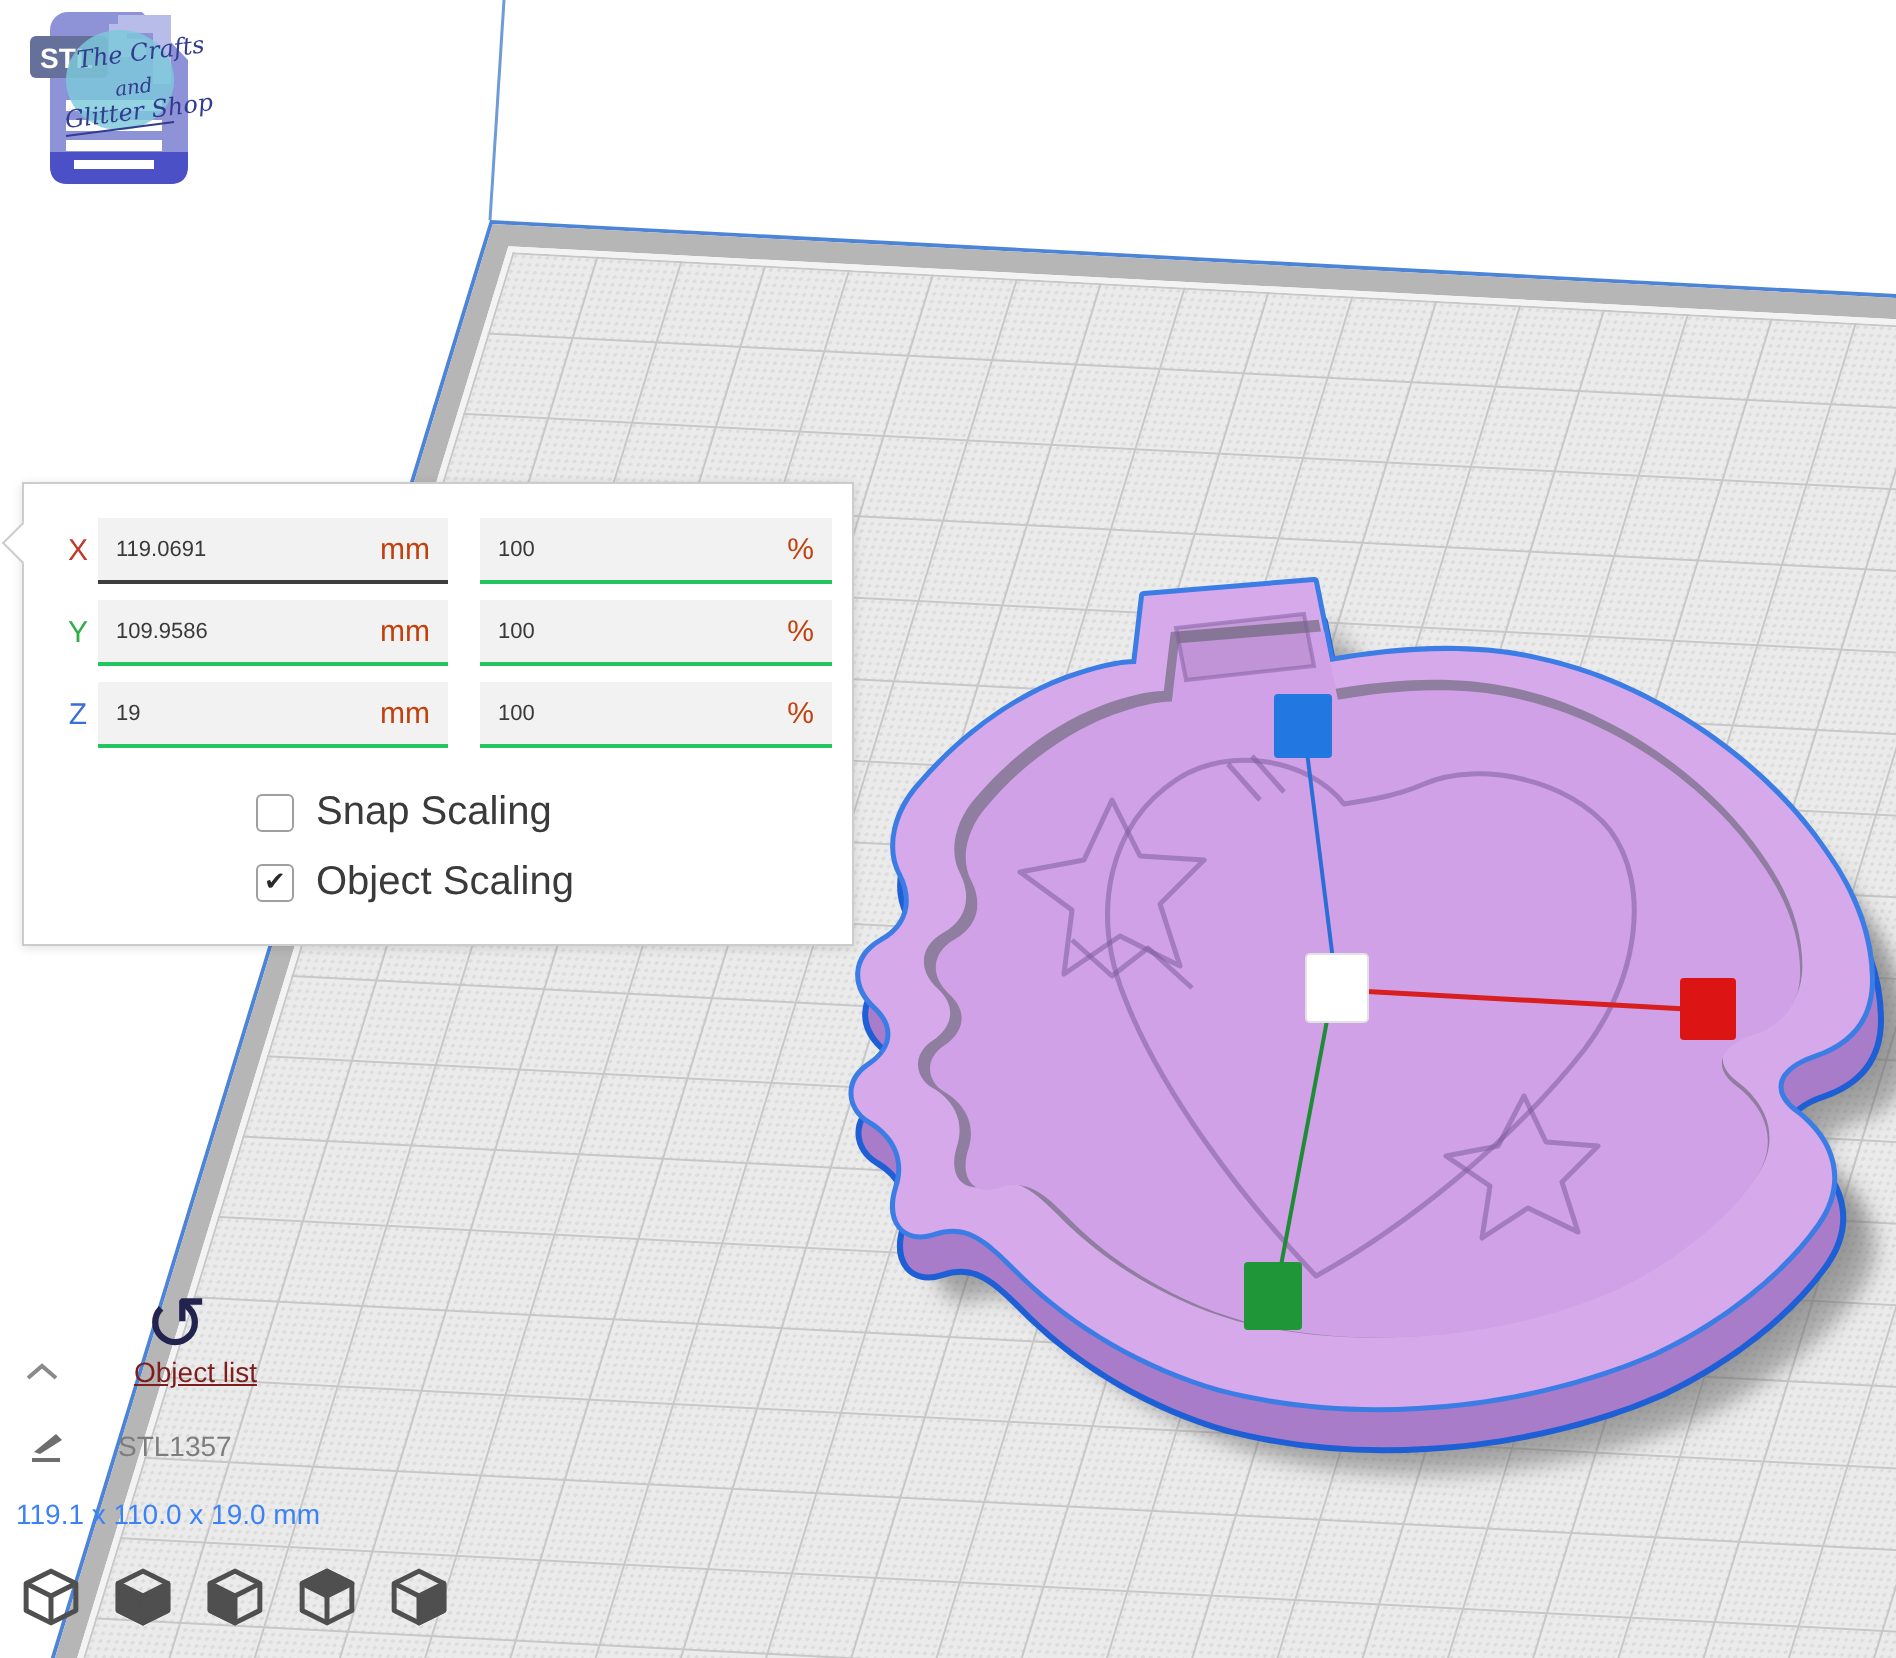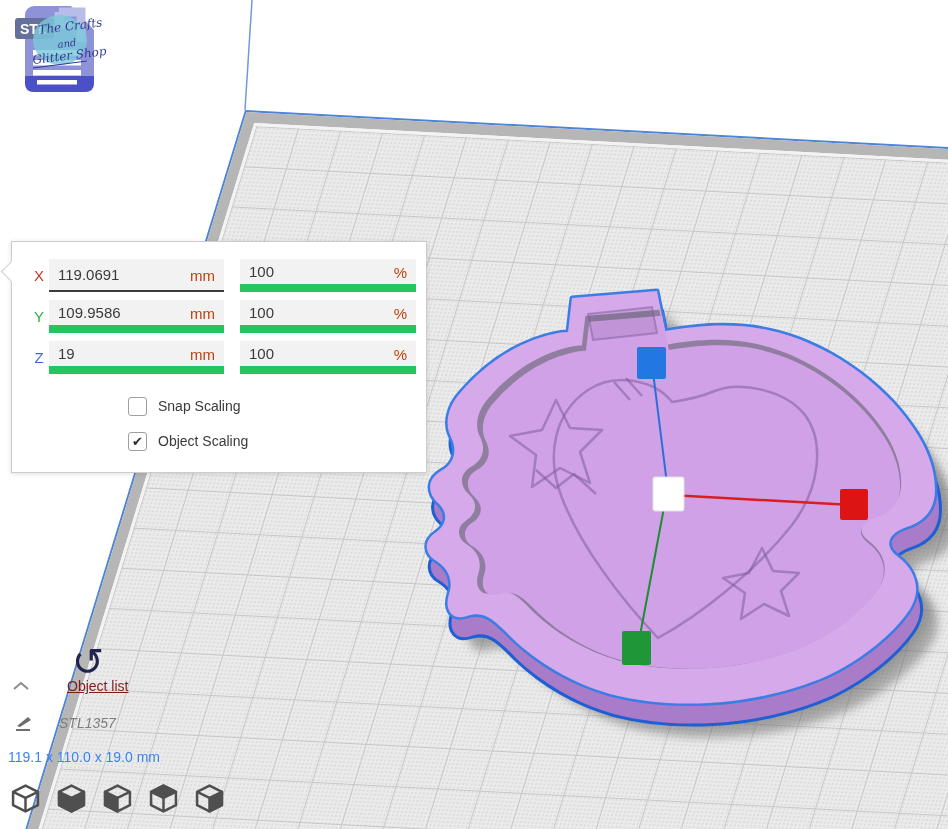--- a/index.html
+++ b/index.html
@@ -41,56 +41,56 @@
     position:absolute;left:-8px;top:22px;width:14px;height:14px;
     background:#ffffff;border-left:1px solid #cccccc;border-bottom:1px solid #cccccc;
     transform:rotate(45deg);
   }
   .axis-row{position:absolute;left:0;height:33px;display:flex;align-items:center;}
   .axis-row .axis-label{width:20px;margin-left:17px;font-size:15px;font-weight:bold;text-align:center;}
   .axis-label.x{color:#c0392b;font-weight:normal;}
   .axis-label.y{color:#2fae47;font-weight:normal;}
   .axis-label.z{color:#3a6fd8;font-weight:normal;}
   .field{
-    position:relative;height:33px;background:#f2f2f2;border-bottom:8px solid #22c55e;
+    position:relative;height:33px;background:#f2f2f2;border-bottom:2px solid #22c55e;
     box-sizing:border-box;
   }
   .field.focused{border-bottom:2px solid #3d3d3d;}
   .field input{
     position:absolute;inset:0;border:none;background:transparent;outline:none;
     font-family:"Liberation Sans","DejaVu Sans",sans-serif;
-    font-size:15px;color:#3a3a3a;padding:0 38px 0 9px;width:100%;box-sizing:border-box;
+    font-size:11px;color:#3a3a3a;padding:0 38px 0 9px;width:100%;box-sizing:border-box;
   }
   .field .unit{
     position:absolute;right:9px;top:50%;transform:translateY(-50%);
     font-size:15px;color:#c2410c;pointer-events:none;
   }
   .field.mm{width:175px;margin-left:0px;}
   .field.pct{width:176px;margin-left:16px;}
   .reset-btn{
     position:absolute;left:54px;top:397px;width:44px;height:46px;border:none;background:transparent;
     font-size:38px;line-height:44px;color:#23234f;cursor:pointer;padding:0;
     font-family:"DejaVu Sans",sans-serif;
   }
   .chk-row{position:absolute;left:116px;height:22px;display:flex;align-items:center;cursor:pointer;}
   .chk-box{
     width:19px;height:19px;border:1px solid #9f9f9f;border-radius:3px;background:#ffffff;
     box-sizing:border-box;display:flex;align-items:center;justify-content:center;
     font-size:13px;color:#2a2a2a;font-family:"DejaVu Sans",sans-serif;
   }
   .chk-box .mark{visibility:hidden;}
   .chk-row.checked .chk-box .mark{visibility:visible;}
-  .chk-label{margin-left:11px;font-size:14px;color:#3a3a3a;}
+  .chk-label{margin-left:11px;font-size:20px;color:#3a3a3a;}
   
   .stl-logo{position:absolute;left:15px;top:4px;width:100px;height:92px;}
   
   .object-list{position:absolute;left:12px;top:678px;display:flex;align-items:center;cursor:pointer;}
   .object-list .txt{margin-left:37px;font-size:14px;color:#7f1d1d;text-decoration:underline;}
   .object-row{position:absolute;left:14px;top:714px;display:flex;align-items:center;}
-  .object-row .txt{margin-left:23px;font-size:14px;color:#7d7d7d;font-style:italic;}
+  .object-row .txt{margin-left:23px;font-size:14px;color:#7d7d7d;}
   .dims-text{position:absolute;left:8px;top:749px;font-size:14px;color:#3b82f6;}
   .view-toolbar{position:absolute;left:11px;top:784px;display:flex;gap:17px;}
   .view-btn{width:29px;height:29px;background:transparent;border:none;padding:0;cursor:pointer;}
   .view-btn svg{display:block;}
 </style>
 </head>
 <body>
 
 <div class="viewport">
 

